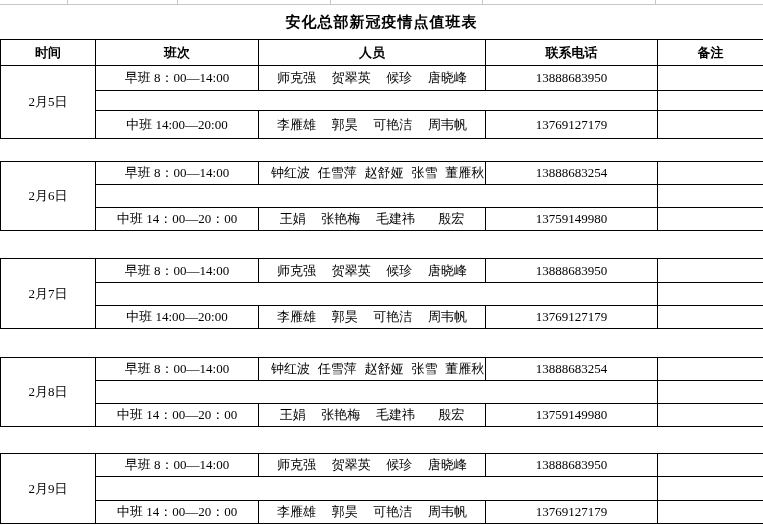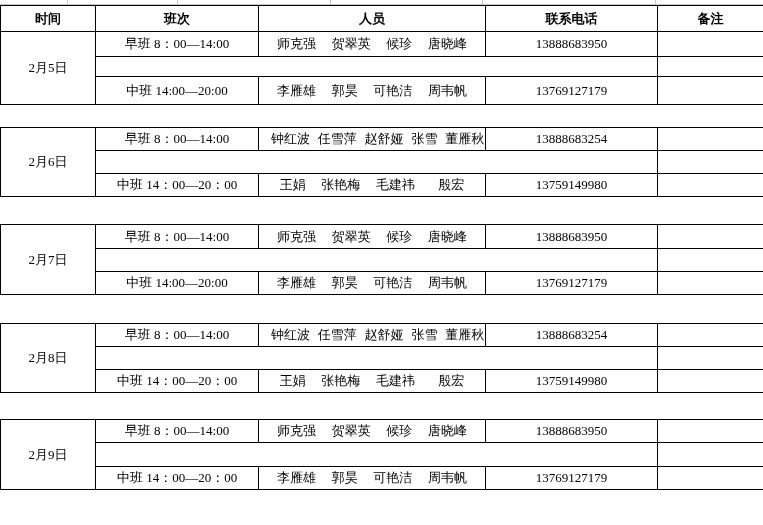--- a/index.html
+++ b/index.html
@@ -41,20 +41,21 @@
 <div class="canvas">
 
   <div class="topstrip">
     <span class="tick t1"></span>
     <span class="tick t2"></span>
     <span class="tick t3"></span>
     <span class="tick t4"></span>
     <span class="tick t5"></span>
   </div>
 
+  <div class="title">安化总部新冠疫情点值班表</div>
 
   <table class="tbl">
     <colgroup>
         <col class="c1">
         <col class="c2">
         <col class="c3">
         <col class="c4">
         <col class="c5">
       </colgroup>
     <tbody>

